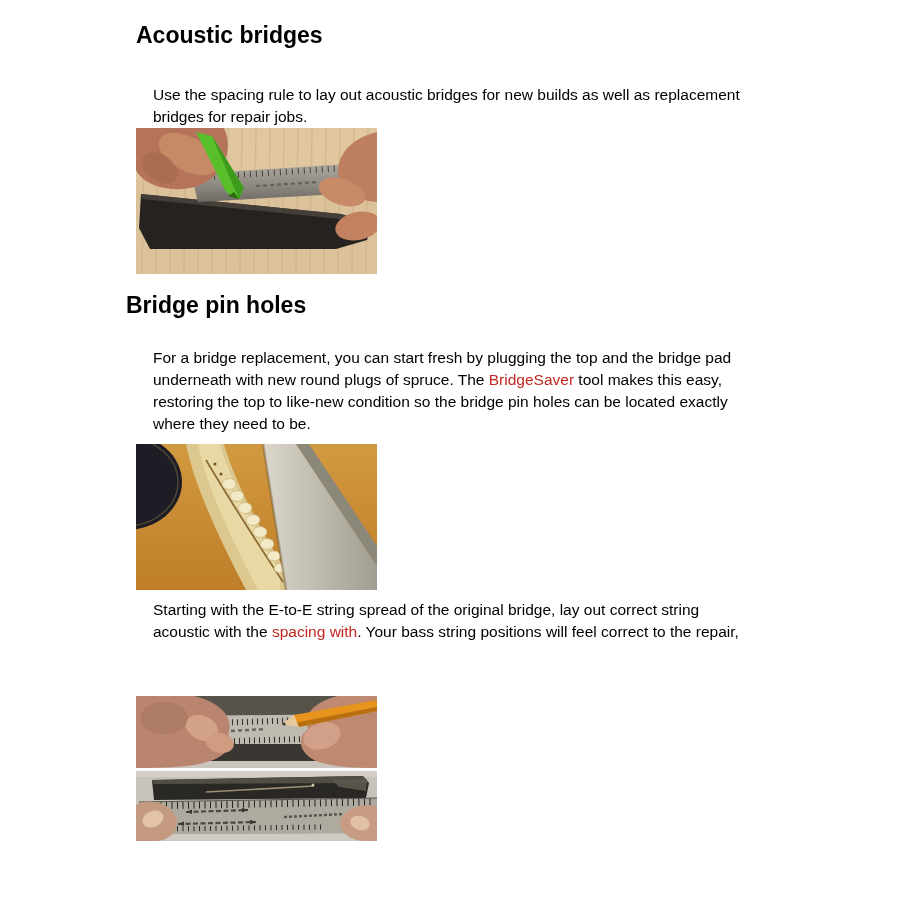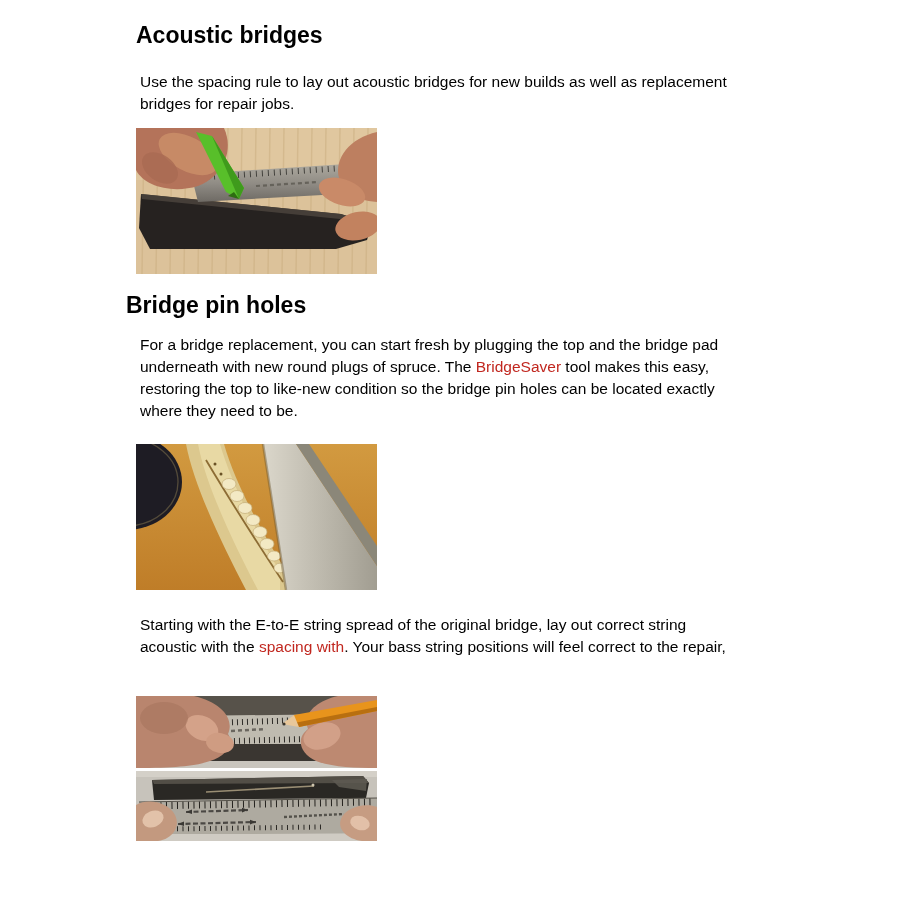--- a/index.html
+++ b/index.html
@@ -2,32 +2,32 @@
 <html style="--link-color: #c1271f;"><head>
 <meta charset="utf-8">
 <style>
   html, body { margin: 0; padding: 0; background: #ffffff; }
   body {
     width: 899px; height: 899px; position: relative; overflow: hidden;
     font-family: "Liberation Sans", sans-serif; color: #000000;
   }
   .abs { position: absolute; }
   .heading { font-size: 23px; font-weight: bold; margin: 0; line-height: 21px; }
-  .para { font-size: 15.5px; line-height: 22px; margin: 4px; white-space: nowrap; }
+  .para { font-size: 15.5px; line-height: 22px; margin: 17px; white-space: nowrap; }
   a.link { color: var(--link-color, #c1271f); text-decoration: none; cursor: pointer; }
   figure { margin: 0; padding: 0; }
   svg { display: block; }
 
   #h1 { left: 136px; top: 25px; }
   #p1 { left: 136px; top: 67px; }
   #f1 { left: 136px; top: 128px; }
   #h2 { left: 126px; top: 295px; }
   #p2 { left: 136px; top: 330px; }
   #f2 { left: 136px; top: 444px; }
-  #p3 { left: 136px; top: 610px; }
+  #p3 { left: 136px; top: 582px; }
   #f3 { left: 136px; top: 696px; }
   #f4 { left: 136px; top: 771px; }
 </style>
 </head>
 <body style="background: rgb(255, 255, 255); color: rgb(0, 0, 0);">
 
 <h2 id="h1" class="abs heading">Acoustic bridges</h2>
 
 <p id="p1" class="abs para"><span>Use the spacing rule to lay out acoustic bridges for new builds as well as replacement</span><br><span>bridges for repair jobs.</span></p>
 

